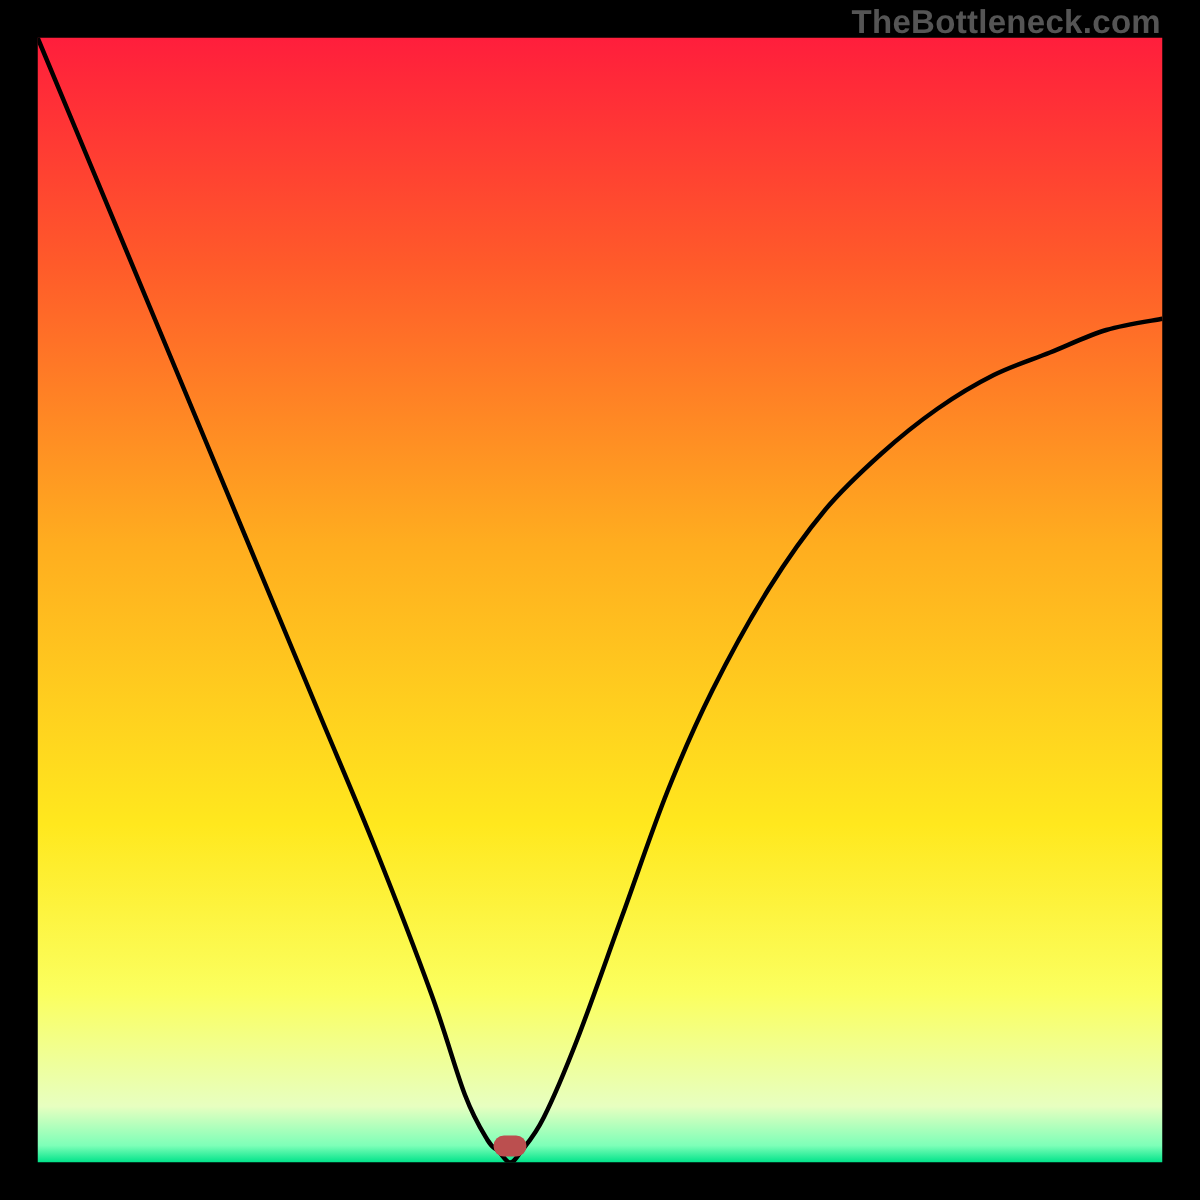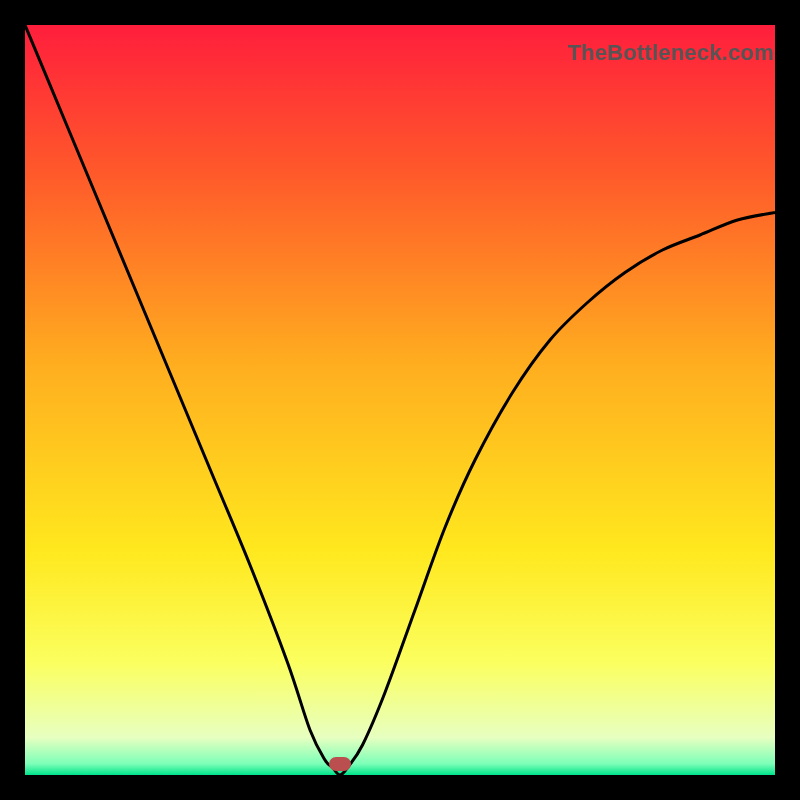--- a/index.html
+++ b/index.html
@@ -27,21 +27,20 @@
     height: 750px;
   }
   .watermark {
     position: absolute;
     top: 2px;
     right: 26px;
     color: #555;
     font-size: 22px;
     font-weight: bold;
     letter-spacing: 0.2px;
-    margin-top: 38px;
   }
   .marker {
     position: absolute;
     width: 22px;
     height: 14px;
     background: #bb4f4f;
     border-radius: 7px;
     transform: translate(-50%, -50%);
   }
 </style>

